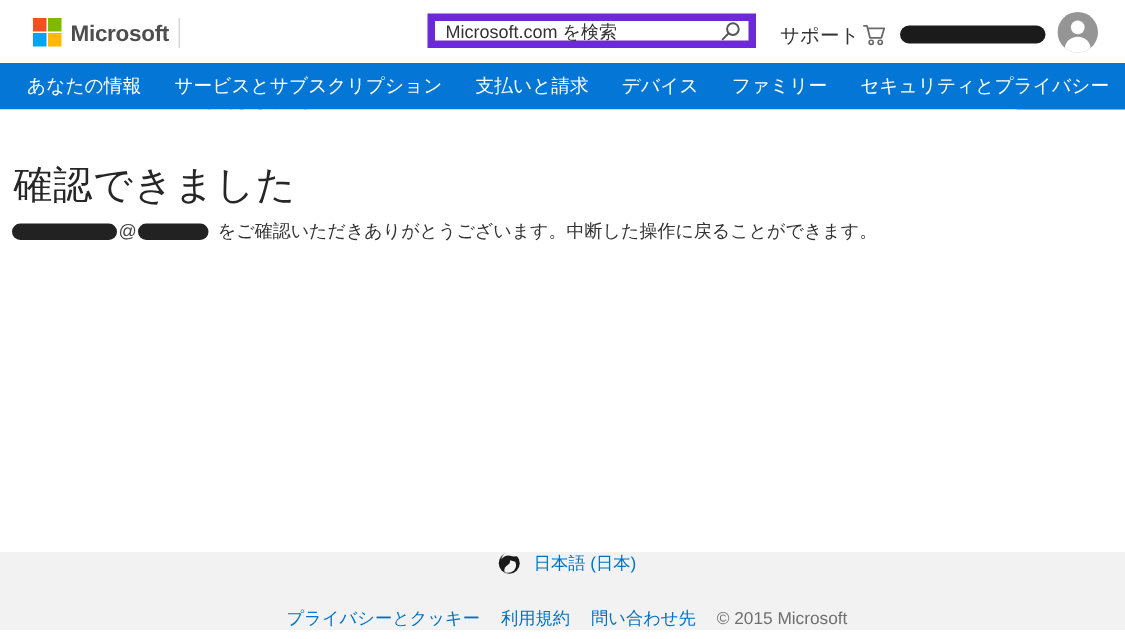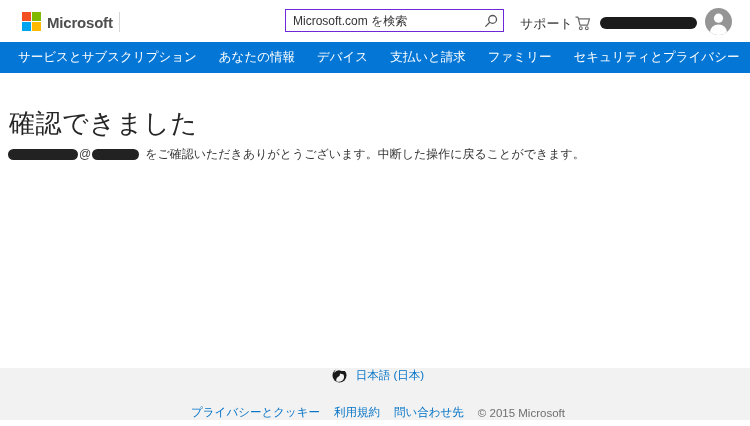--- a/index.html
+++ b/index.html
@@ -13,21 +13,21 @@
     display:grid; grid-template-columns:9px 9px; grid-template-rows:9px 9px; gap:1px; }
   .ms-logo span { display:block; }
   .sq-red{background:#f25022;} .sq-green{background:#7fba00;}
   .sq-blue{background:#00a4ef;} .sq-yellow{background:#ffb900;}
   .logo-text { position:absolute; left:47px; top:11px; font-size:15px; font-weight:700;
     color:#4e4e4e; letter-spacing:-0.2px; }
   .header-divider { position:absolute; left:119px; top:9px; width:1px; height:20px; background:#d6d6d6; }
   .app-name { position:absolute; left:136px; top:11px; font-size:15px; color:#5c5c5c;margin-top:44px; }
 
   .search-box { position:absolute; left:285px; top:6px; width:219px; height:23px;
-    border:1px solid #6d28d9; background:#fff; display:flex; align-items:center; }
+    border:5px solid #6d28d9; background:#fff; display:flex; align-items:center; }
   .search-input { flex:1; border:none; outline:none; font-size:12px; color:#333;
     padding:0 4px 0 7px; font-family:"Liberation Sans", sans-serif; background:transparent; }
   .search-input::placeholder { color:#333; opacity:1; }
   .search-btn { width:24px; height:21px; border:none; background:transparent; cursor:pointer;
     display:flex; align-items:center; justify-content:center; padding:0; }
 
   .support-link { position:absolute; left:520px; top:12px; font-size:13px; color:#333; cursor:pointer; }
   .cart-btn { position:absolute; left:574px; top:11px; width:18px; height:18px; cursor:pointer; }
   .redact-header { position:absolute; left:600px; top:14px; width:97px; height:12px;
     border-radius:6px; background:#1b1b1b; }
@@ -114,24 +114,24 @@
         <circle cx="13.5" cy="13.5" r="13.5" fill="#959595"></circle>
         <g clip-path="url(#avclip)">
           <circle cx="13.5" cy="10.2" r="4.6" fill="#fff"></circle>
           <ellipse cx="13.5" cy="24.5" rx="8.6" ry="8" fill="#fff"></ellipse>
         </g>
       </svg>
     </div>
   </div>
 
   <div class="nav">
+    <div class="nav-item">あなたの情報</div>
     <div class="nav-item">サービスとサブスクリプション</div>
-    <div class="nav-item">あなたの情報</div>
+    <div class="nav-item">支払いと請求</div>
     <div class="nav-item">デバイス</div>
-    <div class="nav-item">支払いと請求</div>
     <div class="nav-item">ファミリー</div>
     <div class="nav-item">セキュリティとプライバシー</div>
   </div>
 
   <div class="main">
     <h1 class="page-title">確認できました</h1>
 
     <div class="message-row">
       <span class="redact-pill pill-user"></span>
       <span class="at-sign">@</span>

